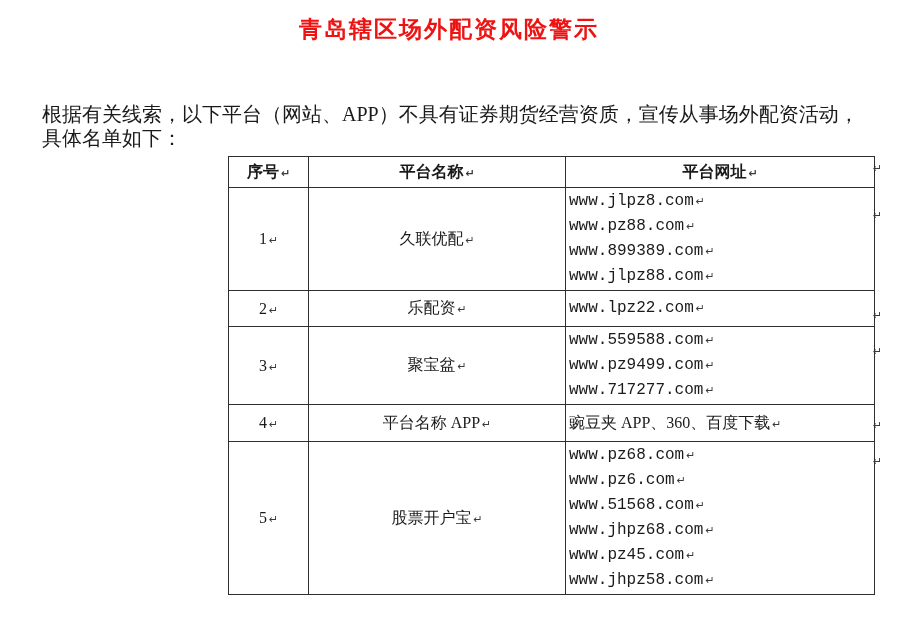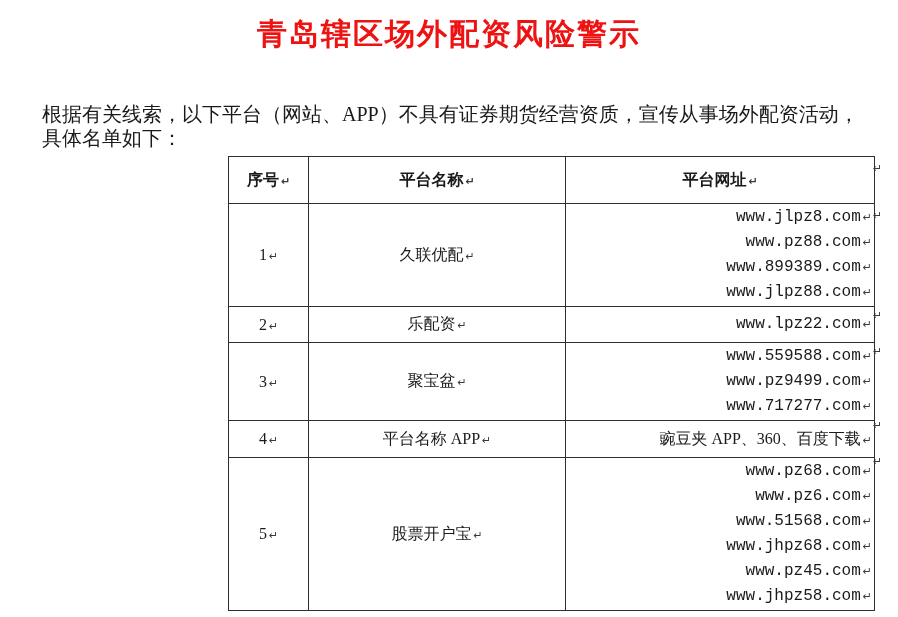--- a/index.html
+++ b/index.html
@@ -14,21 +14,21 @@
   }
   .title {
     position: absolute;
     top: 14px;
     left: 0;
     width: 100%;
     margin: 0;
     text-align: center;
     font-family: Liberation Mono, monospace;
     font-weight: bold;
-    font-size: 30px;
+    font-size: 23px;
     letter-spacing: 2px;
     color: #ee1212;
   }
   .intro {
     position: absolute;
     top: 102px;
     left: 42px;
     right: 20px;
     margin: 0;
     font-size: 20px;
@@ -55,21 +55,21 @@
   th.c-url, td.c-url { width: 308px; }
   th.c-url { text-align: center; vertical-align: middle; }
   th .hdr { font-weight: bold; }
   td.c-url { vertical-align: middle; }
   .urls { padding: 1px 2px 1px 3px; }
   .url-line {
     font-family: "Liberation Mono", "DejaVu Sans Mono", monospace;
     font-size: 16px;
     line-height: 25px;
     white-space: nowrap;
-    text-align: right;
+    text-align: left;
   }
   .url-line.cjk {
     font-family: "Liberation Serif", "DejaVu Serif", serif;
     font-size: 16px;
   }
   .link-underline { }
   .pmark {
     font-family: "DejaVu Sans", sans-serif;
     font-size: 11px;
     color: #3a3a3a;
@@ -88,21 +88,21 @@
 <body>
 
 <div class="page">
 
   <h1 class="title">青岛辖区场外配资风险警示</h1>
 
   <p class="intro">根据有关线索，以下平台（网站、APP）不具有证券期货经营资质，宣传从事场外配资活动，具体名单如下：</p>
 
   <table class="platform-table">
     <tbody>
-        <tr style="height:47px;">
+        <tr style="height:31px;">
       <th class="c-no">
         <span class="hdr">序号</span><span class="pmark">↵</span>
       </th>
       <th class="c-name">
         <span class="hdr">平台名称</span><span class="pmark">↵</span>
       </th>
       <th class="c-url">
         <span class="hdr">平台网址</span><span class="pmark">↵</span>
       </th>
     </tr>

